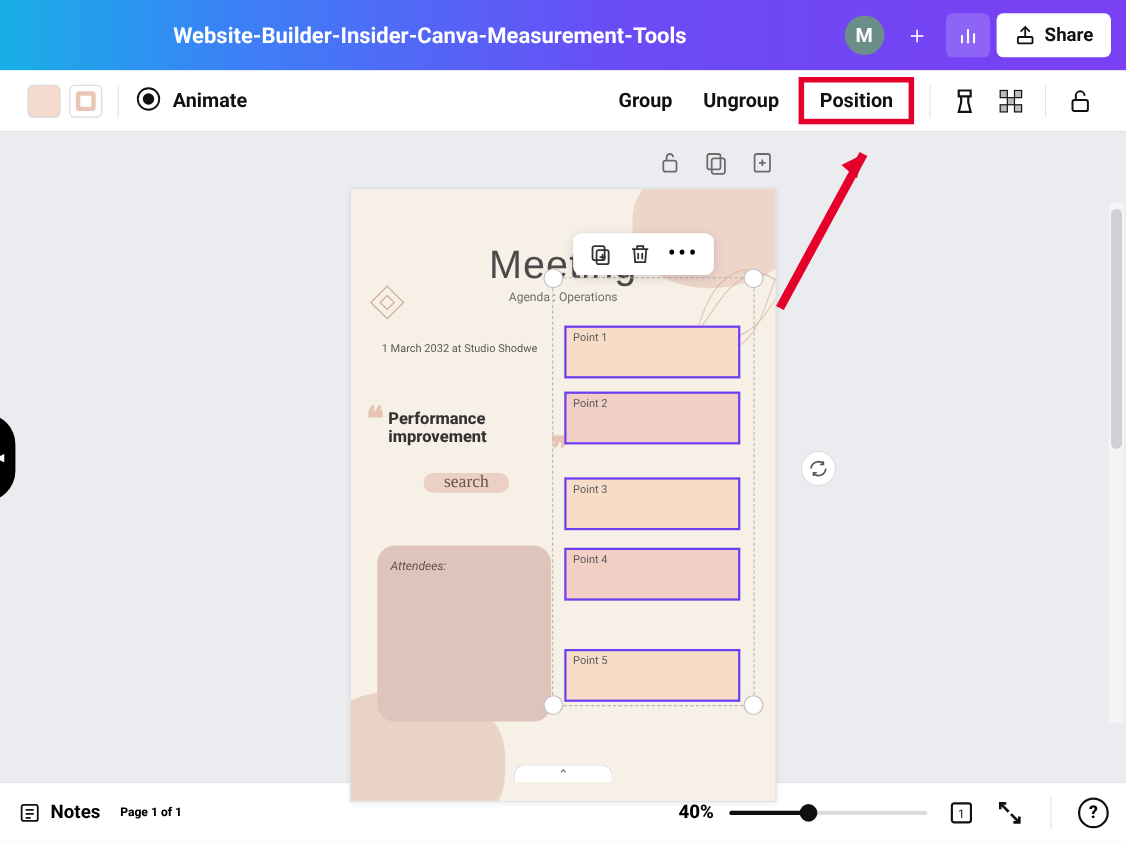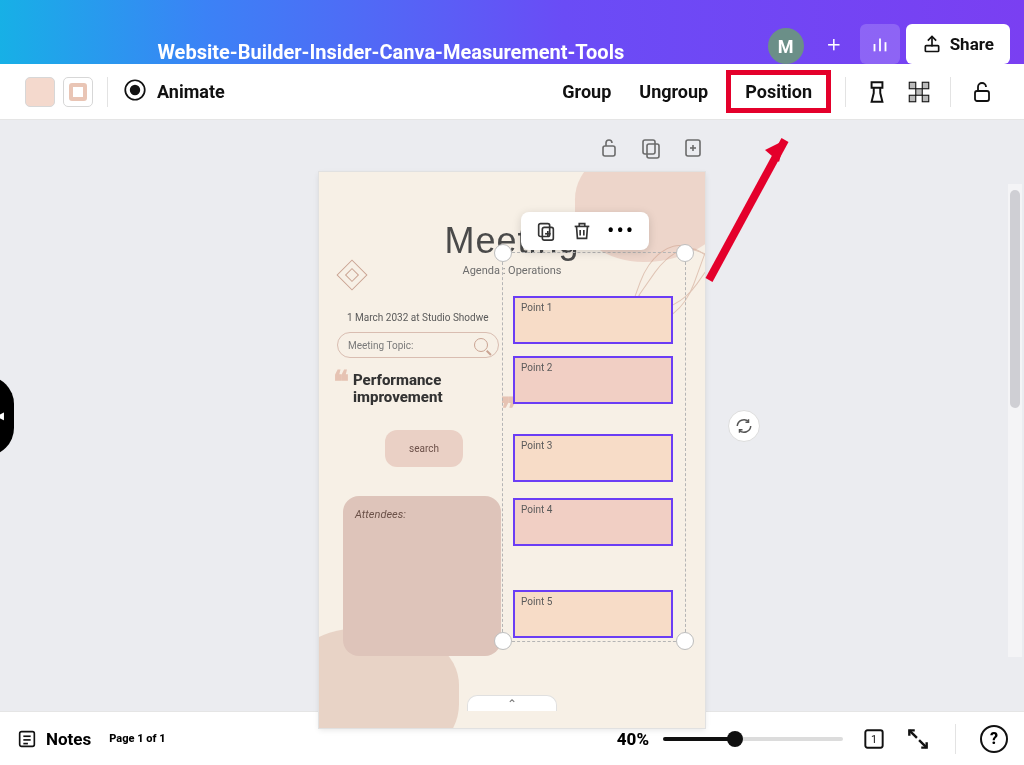--- a/index.html
+++ b/index.html
@@ -2,21 +2,21 @@
 <html><head>
 <meta charset="utf-8">
 <style>
   * { box-sizing: border-box; margin: 0; padding: 0; font-family: -apple-system, BlinkMacSystemFont, "Segoe UI", Roboto, Helvetica, Arial, sans-serif; }
   html, body { width: 1024px; height: 765px; overflow: hidden; }
 
   
   .topbar {
     height: 64px;
     background: linear-gradient(90deg, #17b0e6 0%, #3b82f6 20%, #6a4cf6 55%, #7a3ff2 100%);
-    display: flex; align-items: flex-end; color: #fff;
+    display: flex; align-items: center; color: #fff;
     padding: 0 14px;
   }
   .design-title { flex: 1; text-align: center; font-weight: 700; font-size: 20px; }
   .avatar {
     width: 36px; height: 36px; border-radius: 50%;
     background: #6b8f88; display: flex; align-items: center; justify-content: center;
     font-weight: 700; font-size: 18px; color: #fff; margin-right: 10px;
   }
   .top-icon {
     width: 40px; height: 40px; display:flex; align-items:center; justify-content:center;
@@ -97,23 +97,23 @@
     display:flex; align-items:center; padding:0 10px; justify-content:space-between;
   }
   .topic-pill .mag{ width:14px;height:14px; border:1.5px solid #caa493; border-radius:50%; position:relative;}
   .topic-pill .mag::after{content:"";position:absolute;width:6px;height:1.5px;background:#caa493; right:-5px; bottom:-2px; transform:rotate(45deg);}
   .quote-block{ position:absolute; left:28px; top:200px; width:160px; }
   .lq,.rq{ font-size:30px; color:#e6c3b3; font-weight:900; line-height:0; }
   .lq{ position:absolute; left:-14px; top:10px;}
   .rq{ position:absolute; right:-10px; bottom:-2px;}
   .perf{ font-weight:800; font-size:15px; color:#333; line-height:1.15; padding-left:6px;}
   .search-pill{
-    position:absolute; left:66px; top:258px; width:78px; height:37px;
-    background:#ead0c5; border-radius:12px; font-size:10px; color:#6d514a;
-    display:flex; align-items:center; justify-content:center;
+    position:absolute; left:66px; top:258px; width:78px; height:18px;
+    background:#ead0c5; border-radius:12px; font-size:16px; color:#6d514a;
+    display:flex; align-items:center; justify-content:center;font-family:Liberation Serif, serif;
   }
   .attend-box{
     position:absolute; left:24px; top:324px; width:158px; height:160px;
     background:#dec4ba; border-radius:16px; font-size:11px; color:#6b5148; padding:12px;font-style:italic;
   }
   .sparkle{ position:absolute; left:22px; top:92px; width:22px; height:22px; border:1px solid #caa493; transform:rotate(45deg);}
   .sparkle::after{content:"";position:absolute; inset:5px; border:1px solid #caa493;}
 
   
   .point{
@@ -311,24 +311,20 @@
     <div class="page">
       <div class="blob-top"></div>
       <div class="blob-bot"></div>
       <div class="leaf"></div>
       <div class="sparkle"></div>
 
       <div class="page-title">Meeting</div>
       <div class="page-sub">Agenda : Operations</div>
       <div class="page-date">1 March 2032 at Studio Shodwe</div>
 
-      <div class="topic-pill">
-        <span>Meeting Topic:</span>
-        <span class="mag"></span>
-      </div>
 
       <div class="quote-block">
         <span class="lq">❝</span>
         <div class="perf">
           <span>Performance</span><br>
           <span>improvement</span>
         </div>
         <span class="rq">❞</span>
       </div>
 

